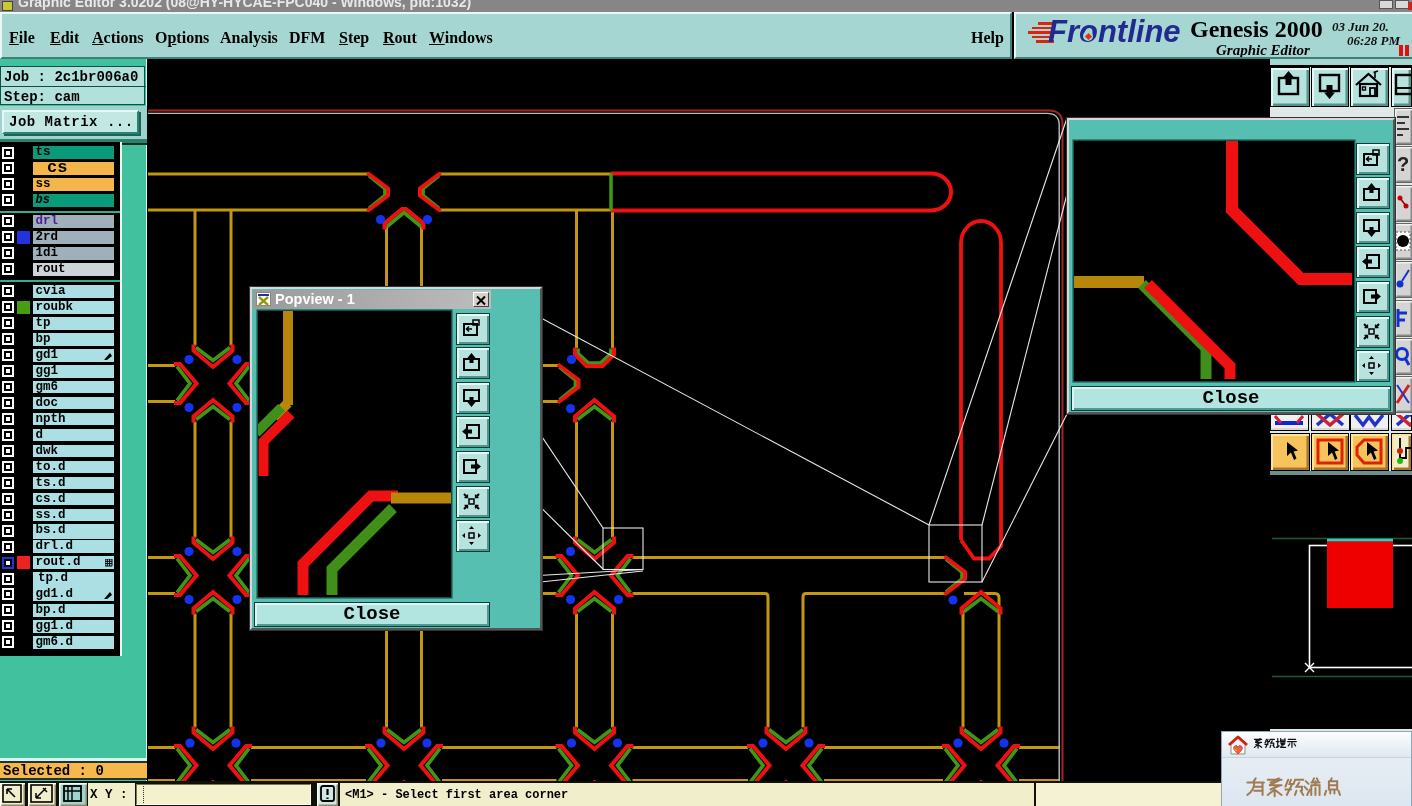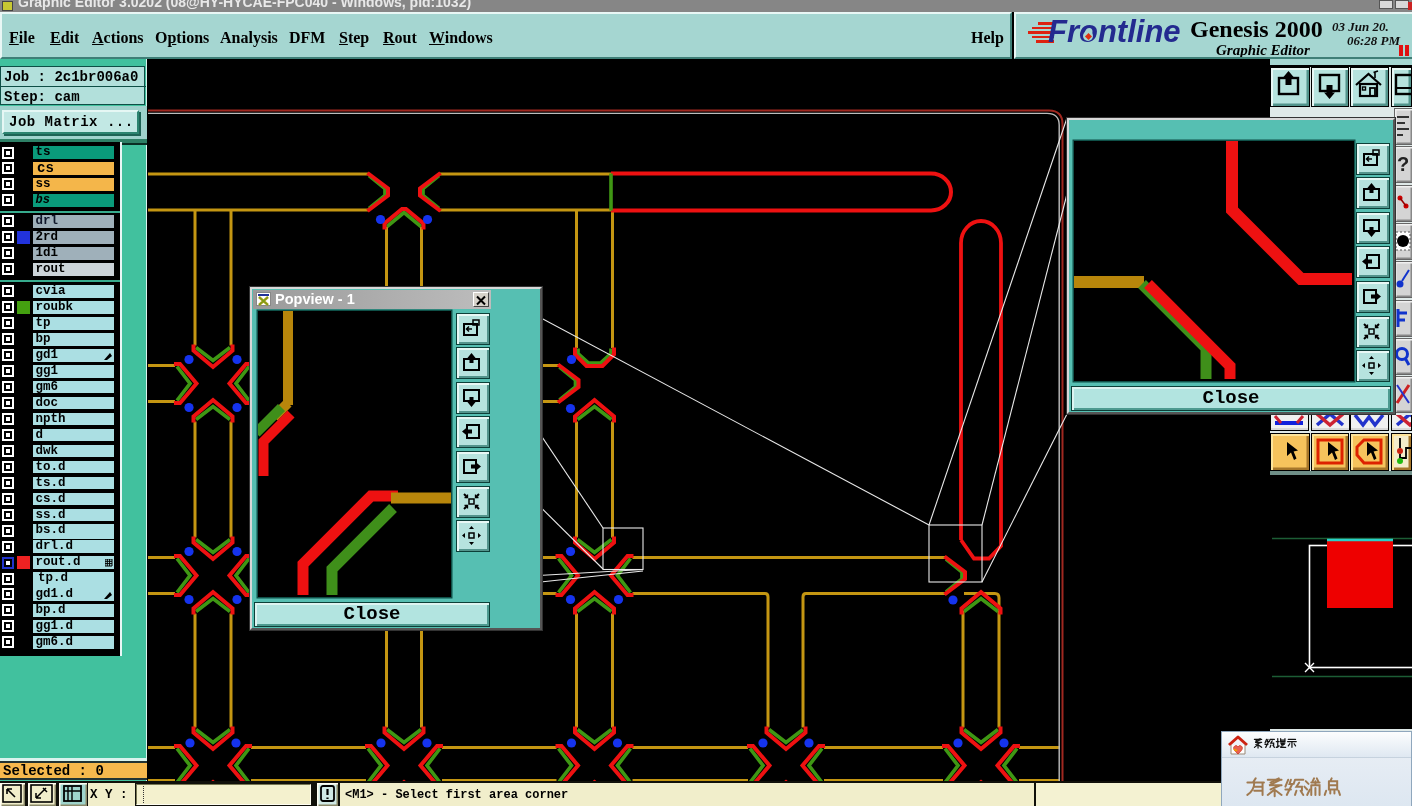--- a/index.html
+++ b/index.html
@@ -243,31 +243,31 @@
 
   <div class="abs" style="left:0;top:80px;width:147px;height:4px;background:#2e8066;"></div>
   <div class="abs" style="left:0;top:84px;width:147px;height:2px;background:#0a2e24;"></div>
 
   <div class="abs" style="left:0;top:83.3px;width:122px;height:514px;background:#000;border-right:2px solid #e9f7f5;"></div>
 <div class="abs" style="left:2px;top:87.5px;width:12px;height:12px;border:2.6px solid #fff;background:#000;"></div>
 <div class="abs" style="left:6px;top:91.5px;width:4px;height:4px;background:#fff;"></div>
 <div class="abs mono" style="left:33px;top:87.3px;width:81px;height:12.6px;background:#0a9b7b;font-size:12.5px;line-height:12.4px;color:#000;padding-left:2.5px;">ts</div>
 <div class="abs" style="left:2px;top:103.45px;width:12px;height:12px;border:2.6px solid #fff;background:#000;"></div>
 <div class="abs" style="left:6px;top:107.45px;width:4px;height:4px;background:#fff;"></div>
-<div class="abs mono" style="left:33px;top:103.25px;width:81px;height:12.6px;background:#f4b64a;font-size:14px;line-height:12.4px;color:#000;padding-left:4px;">cs</div>
+<div class="abs mono" style="left:33px;top:103.25px;width:81px;height:12.6px;background:#f4b64a;font-size:17px;line-height:12.4px;color:#000;padding-left:14px;">cs</div>
 <div class="abs" style="left:2px;top:119.4px;width:12px;height:12px;border:2.6px solid #fff;background:#000;"></div>
 <div class="abs" style="left:6px;top:123.4px;width:4px;height:4px;background:#fff;"></div>
 <div class="abs mono" style="left:33px;top:119.2px;width:81px;height:12.6px;background:#f4b64a;font-size:12.5px;line-height:12.4px;color:#000;padding-left:2.5px;">ss</div>
 <div class="abs" style="left:2px;top:135.35px;width:12px;height:12px;border:2.6px solid #fff;background:#000;"></div>
 <div class="abs" style="left:6px;top:139.35px;width:4px;height:4px;background:#fff;"></div>
 <div class="abs mono" style="left:33px;top:135.15px;width:81px;height:12.6px;background:#0a9b7b;font-size:12px;line-height:12.4px;color:#000;padding-left:2.5px;font-style:italic;">bs</div>
 <div class="abs" style="left:0;top:152.1px;width:120px;height:2.2px;background:#37ab8d;"></div>
 <div class="abs" style="left:2px;top:156.29999999999998px;width:12px;height:12px;border:2.6px solid #fff;background:#000;"></div>
 <div class="abs" style="left:6px;top:160.29999999999998px;width:4px;height:4px;background:#fff;"></div>
-<div class="abs mono" style="left:33px;top:156.1px;width:81px;height:12.6px;background:#9fb0ba;font-size:12.5px;line-height:12.4px;color:#0f172a;padding-left:2.5px;">drl</div>
+<div class="abs mono" style="left:33px;top:156.1px;width:81px;height:12.6px;background:#9fb0ba;font-size:12.5px;line-height:12.4px;color:#4c1d95;padding-left:2.5px;">drl</div>
 <div class="abs" style="left:2px;top:172.24999999999997px;width:12px;height:12px;border:2.6px solid #fff;background:#000;"></div>
 <div class="abs" style="left:6px;top:176.24999999999997px;width:4px;height:4px;background:#fff;"></div>
 <div class="abs" style="left:16.5px;top:171.54999999999998px;width:13px;height:13.5px;background:#2233dd;"></div>
 <div class="abs mono" style="left:33px;top:172.04999999999998px;width:81px;height:12.6px;background:#9fb0ba;font-size:12.5px;line-height:12.4px;color:#000;padding-left:2.5px;">2rd</div>
 <div class="abs" style="left:2px;top:188.19999999999996px;width:12px;height:12px;border:2.6px solid #fff;background:#000;"></div>
 <div class="abs" style="left:6px;top:192.19999999999996px;width:4px;height:4px;background:#fff;"></div>
 <div class="abs mono" style="left:33px;top:187.99999999999997px;width:81px;height:12.6px;background:#9fb0ba;font-size:12.5px;line-height:12.4px;color:#000;padding-left:2.5px;">1di</div>
 <div class="abs" style="left:2px;top:204.14999999999995px;width:12px;height:12px;border:2.6px solid #fff;background:#000;"></div>
 <div class="abs" style="left:6px;top:208.14999999999995px;width:4px;height:4px;background:#fff;"></div>
 <div class="abs mono" style="left:33px;top:203.94999999999996px;width:81px;height:12.6px;background:#ccd4d9;font-size:12.5px;line-height:12.4px;color:#000;padding-left:2.5px;">rout</div>

